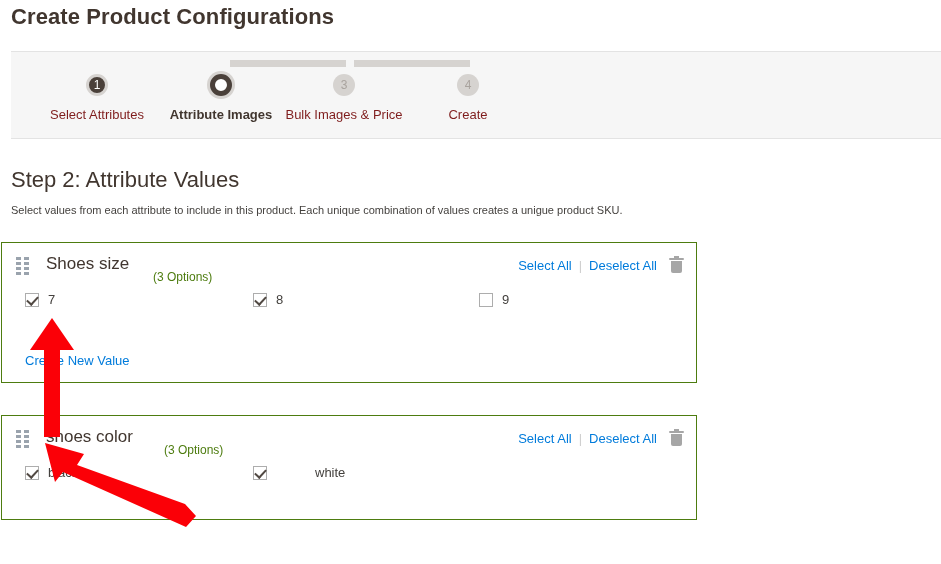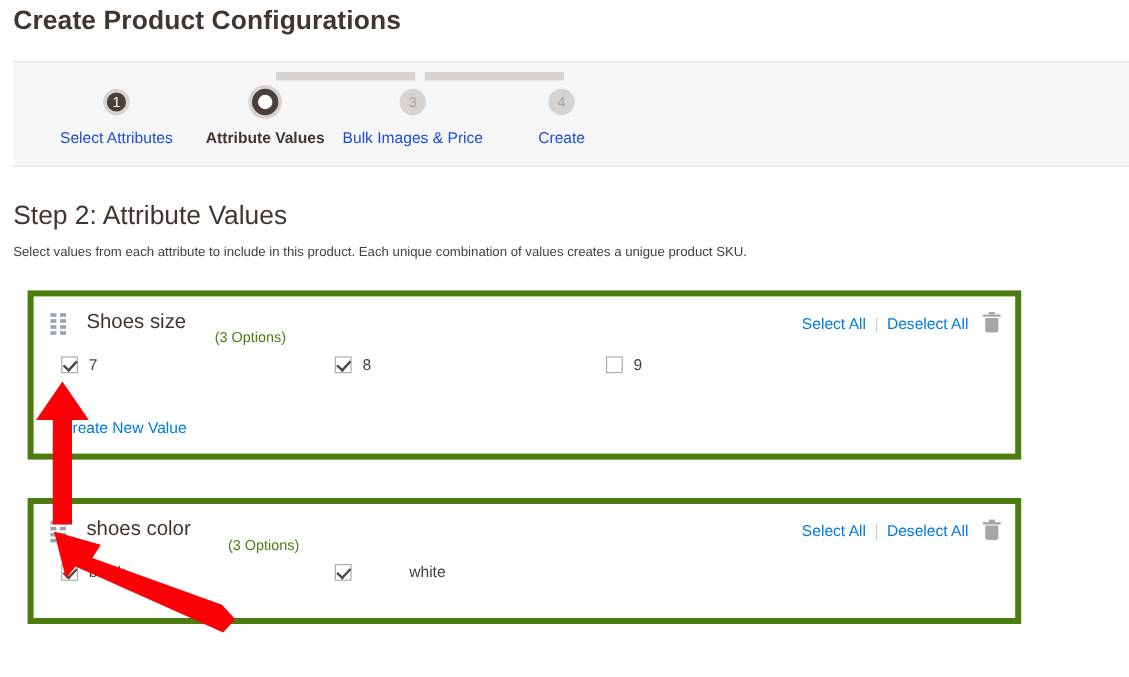--- a/index.html
+++ b/index.html
@@ -100,21 +100,21 @@
     background: #d6d3d0;
     z-index: 1;
   }
   .connector.done { background: #4a403a; }
   .conn-2 { left: 219px; width: 116px; }
   .conn-3 { left: 343px; width: 116px; }
 
   .step-label {
     margin-top: 9px;
     font-size: 13px;
-    color: #1d4ed8;
+    color: #7f1d1d;
     line-height: 16px;
   }
   .step-label.strong { font-weight: bold; color: #41362f; }
 
   
   .section-title {
     position: absolute;
     left: 11px;
     top: 167px;
     font-size: 22px;
@@ -127,24 +127,24 @@
     left: 11px;
     top: 204px;
     font-size: 11px;
     color: #44413e;
     white-space: nowrap;
   }
 
   
   .attr-panel {
     position: absolute;
-    left: 23px;
-    width: 828px;
+    left: 1px;
+    width: 696px;
     background: #ffffff;
-    border: 5px solid #4d7c0f;
+    border: 1px solid #4d7c0f;
     box-sizing: border-box;
   }
   #panel-0 { top: 242px; height: 141px; }
   #panel-1 { top: 415px; height: 105px; }
 
   .panel-head {
     position: relative;
     height: 44px;
   }
   .drag-handle {
@@ -305,21 +305,21 @@
       <div class="step-bullet-wrap">
         <div class="step-bullet active">1</div>
       </div>
       <div class="step-label">Select Attributes</div>
     </div>
 
     <div class="step step-1">
       <div class="step-bullet-wrap">
         <div class="step-bullet current">2</div>
       </div>
-      <div class="step-label strong">Attribute Values</div>
+      <div class="step-label strong">Attribute Images</div>
     </div>
 
     <div class="step step-2">
       <div class="step-bullet-wrap">
         <div class="step-bullet">3</div>
       </div>
       <div class="step-label">Bulk Images &amp; Price</div>
     </div>
 
     <div class="step step-3">

